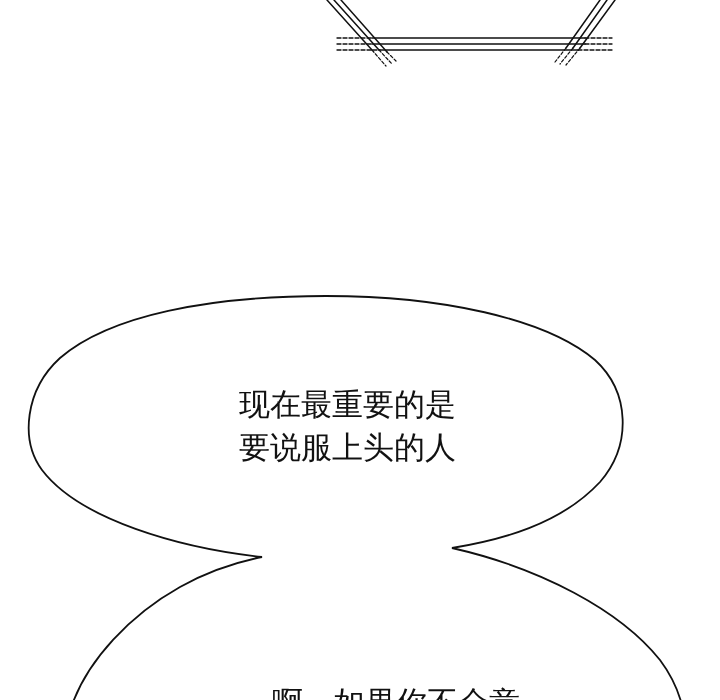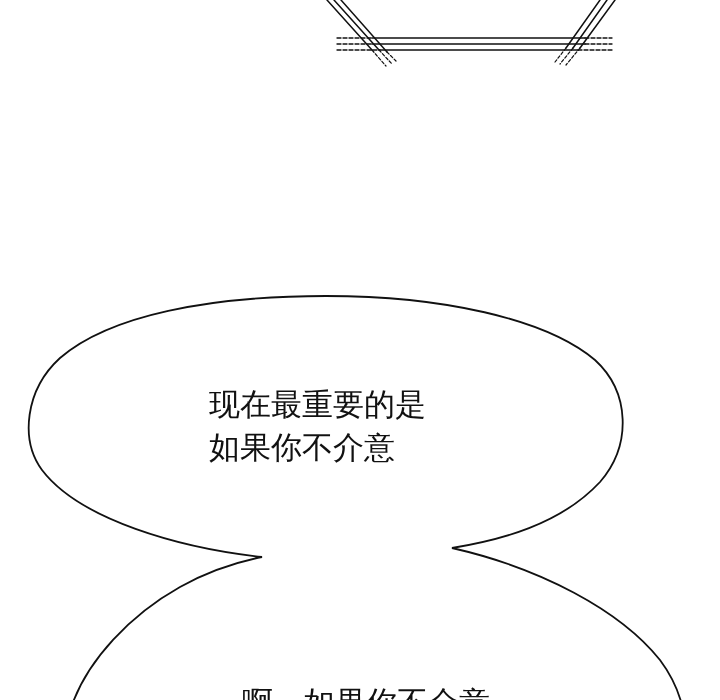--- a/index.html
+++ b/index.html
@@ -27,20 +27,21 @@
     .bubble-text {
       position: absolute;
       color: #111111;
       font-size: 31px;
       line-height: 43px;
       letter-spacing: 0px;
       white-space: nowrap;
     }
     .bubble-text .line {
       display: block;
+      margin-left: 30px;
     }
     #upper-text {
       left: 209px;
       top: 383px;
     }
     #lower-text {
       left: 242px;
       top: 681px;
     }
   </style>
@@ -101,20 +102,20 @@
            C 540 568, 620 610, 660 660
            C 672 676, 678 690, 682 705
            L 72 705
            C 88 660, 130 615, 180 587
            C 205 573, 232 563, 262 557 Z" fill="#ffffff" stroke="#111111" stroke-width="1.8" stroke-linejoin="miter"></path>
     </g>
   </svg>
 
   <div id="upper-text" class="bubble-text">
     <span class="line">现在最重要的是</span>
-    <span class="line">如果你不介意</span>
+    <span class="line">要说服上头的人</span>
   </div>
 
   <div id="lower-text" class="bubble-text">
     <span class="line">啊，如果你不介意</span>
   </div>
 
 </div>
 
 </body></html>

